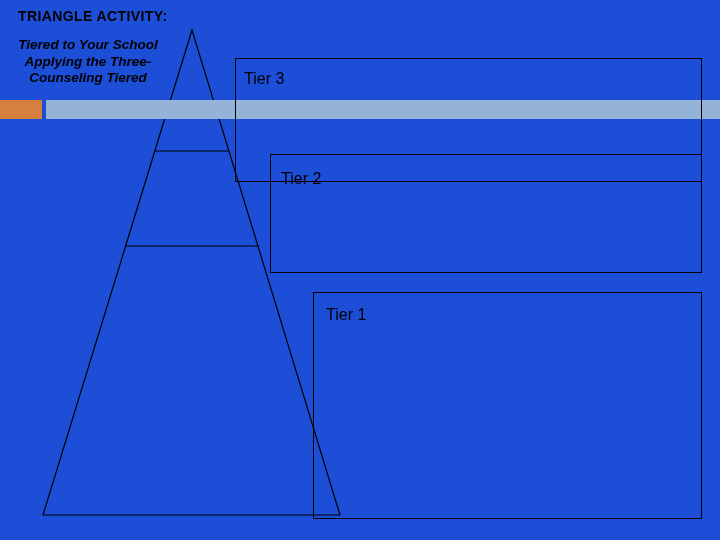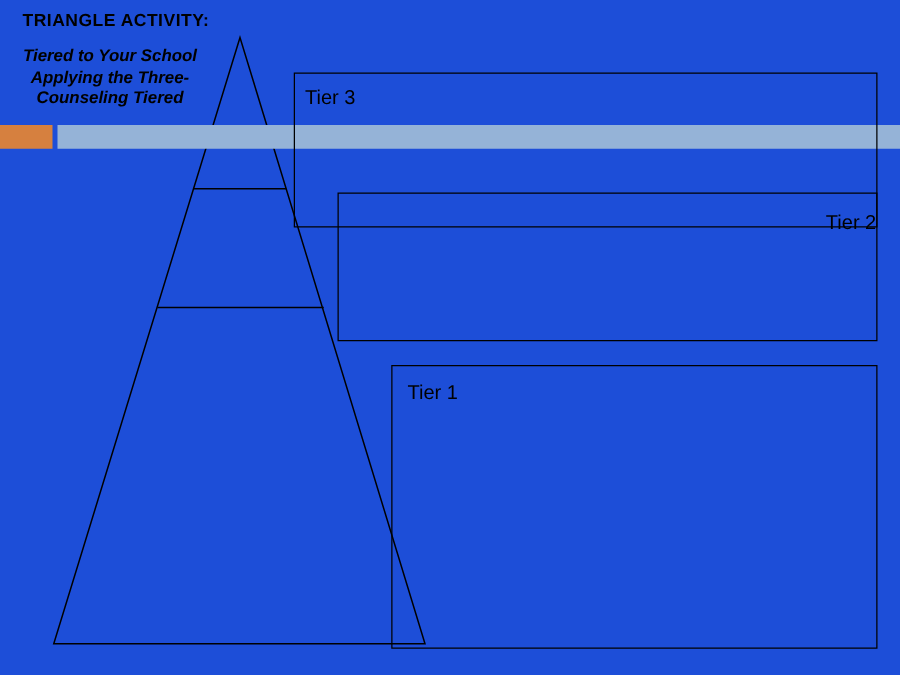--- a/index.html
+++ b/index.html
@@ -82,21 +82,21 @@
     background: transparent;
     box-sizing: border-box;
     z-index: 3;
   }
   .tier-box .tier-label {
     display: inline-block;
     font-size: 16px;
     color: #000000;
   }
   .tier3 { left: 235px; top: 30px;  width: 467px; height: 124px; margin-top: 28px; }
-  .tier2 { left: 270px; top: 154px; width: 432px; height: 119px; text-align: right; }
+  .tier2 { left: 270px; top: 154px; width: 432px; height: 119px; }
   .tier1 { left: 313px; top: 292px; width: 389px; height: 227px; }
   .tier3 .tier-label { margin: 11px 0 0 8px; }
   .tier2 .tier-label { margin: 15px 0 0 10px; }
   .tier1 .tier-label { margin: 13px 0 0 12px; }
 </style>
 </head>
 <body>
 
 <div class="slide">
 

